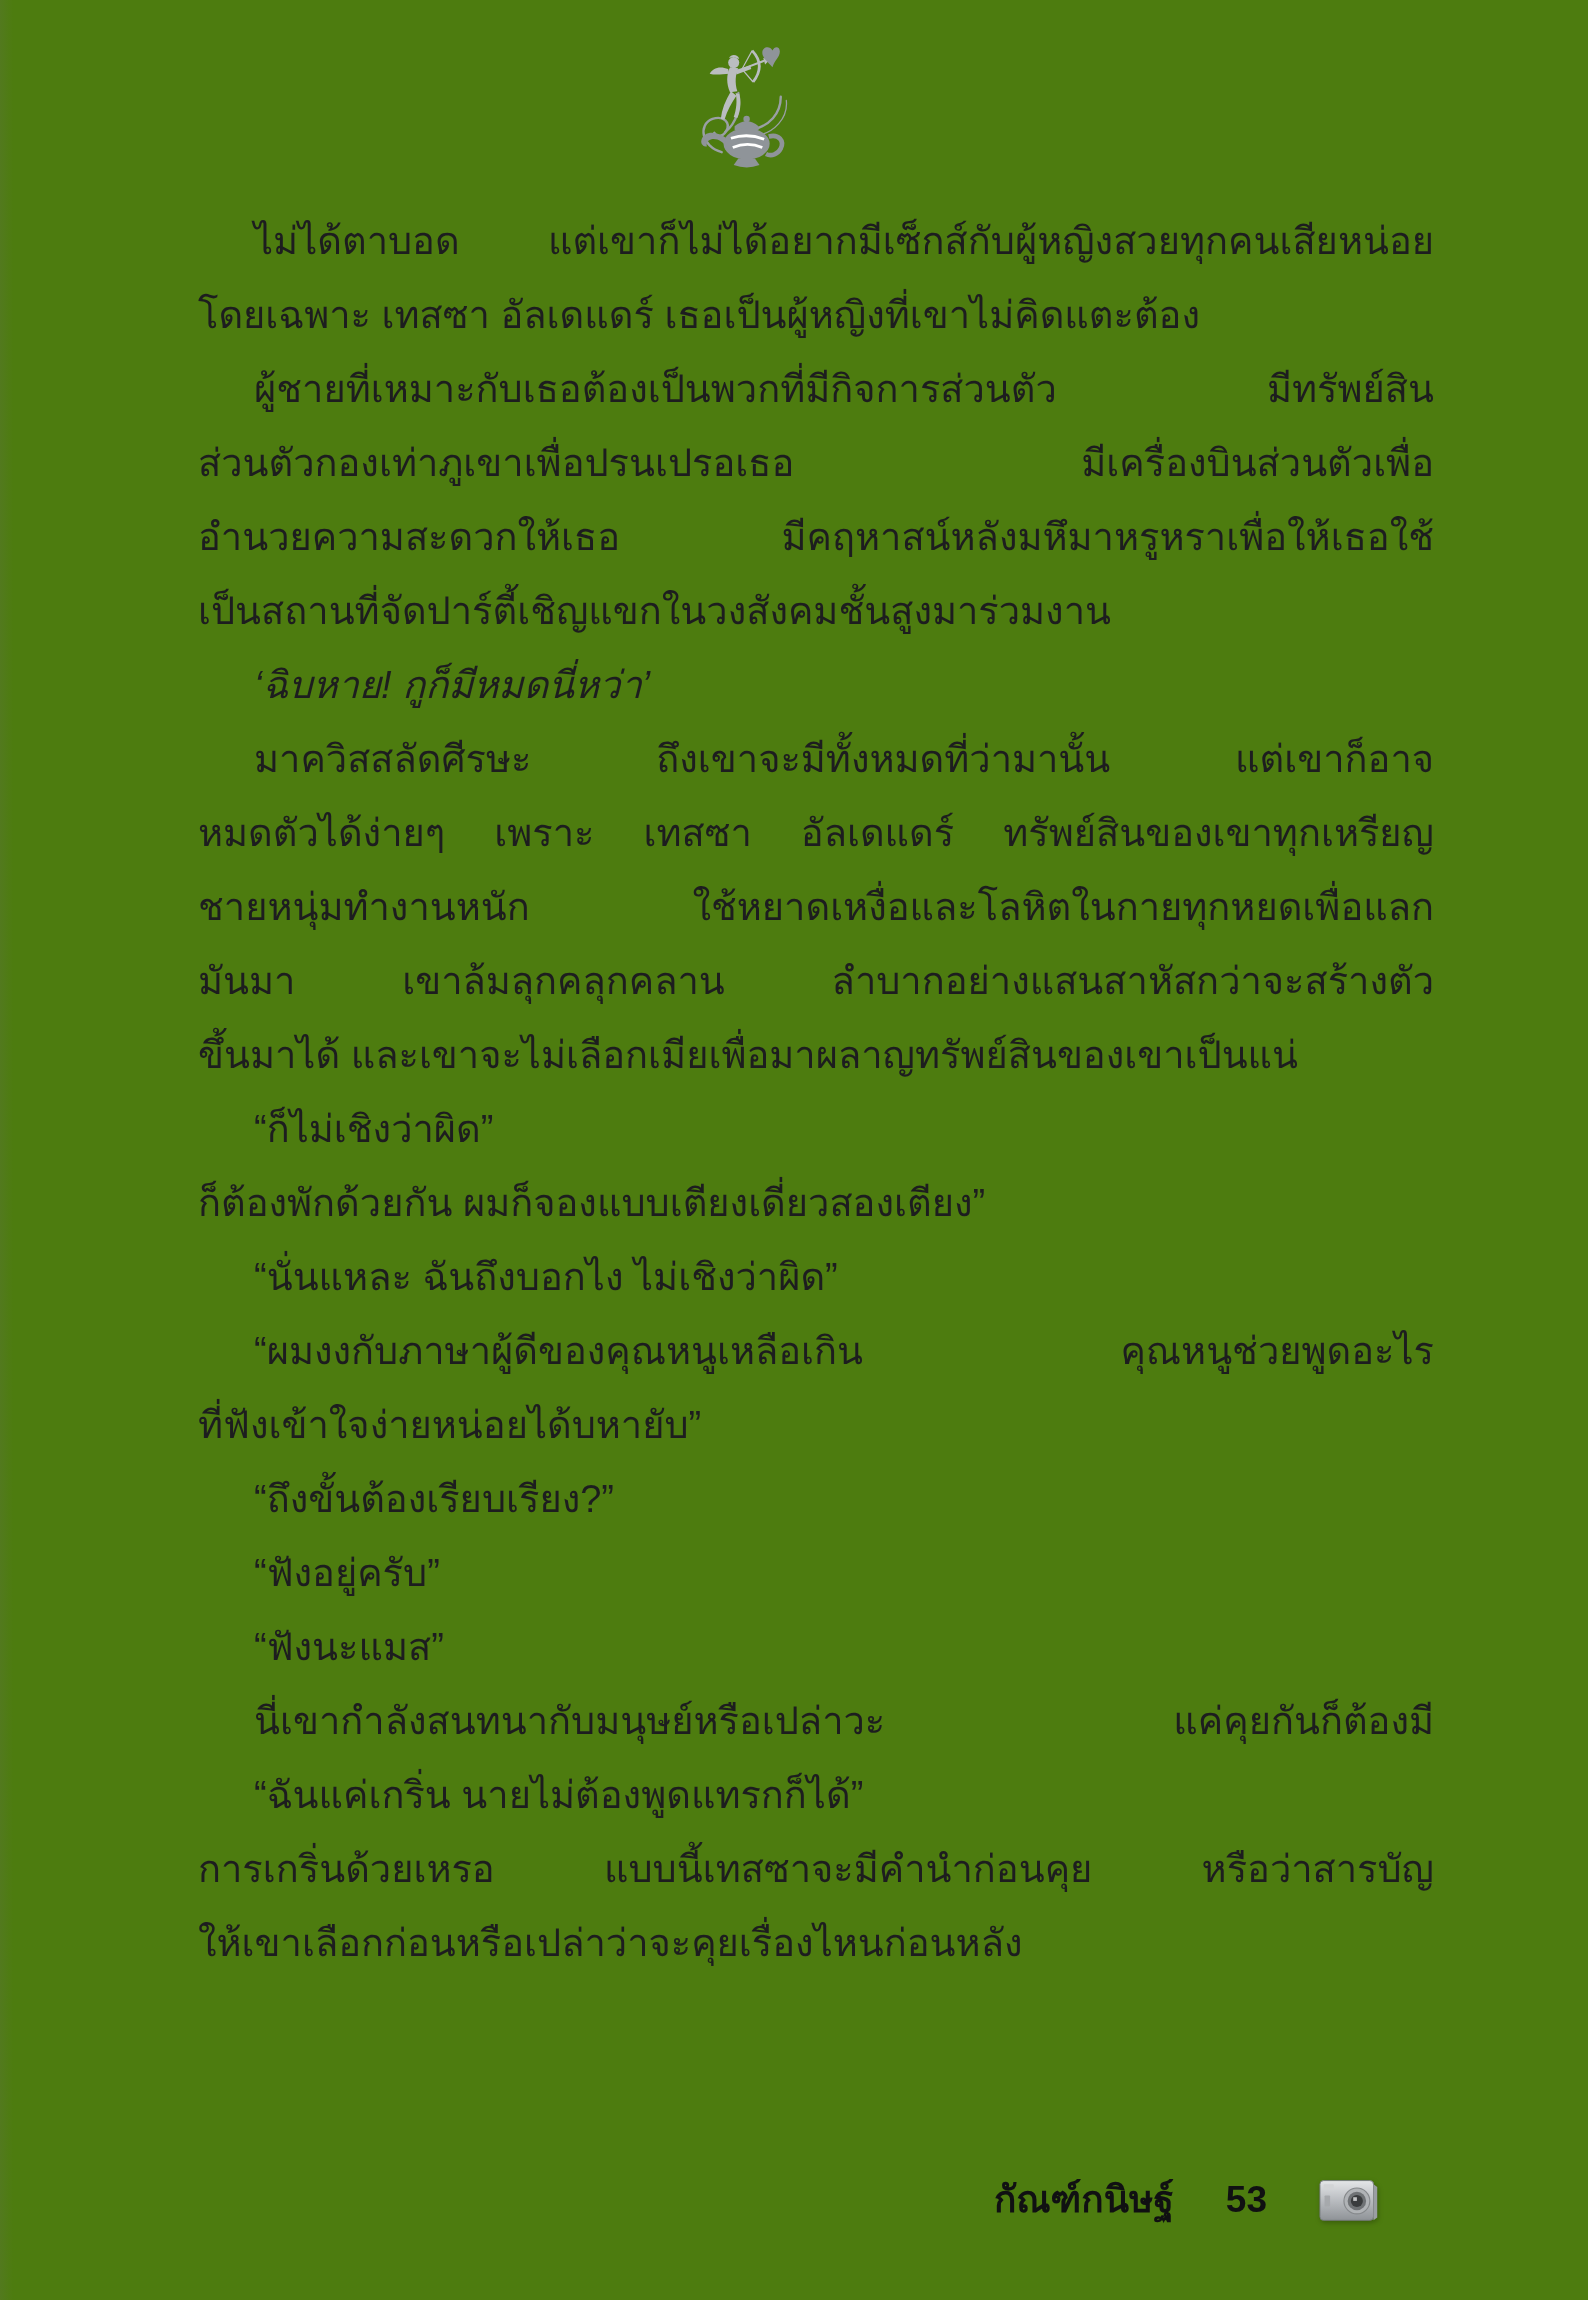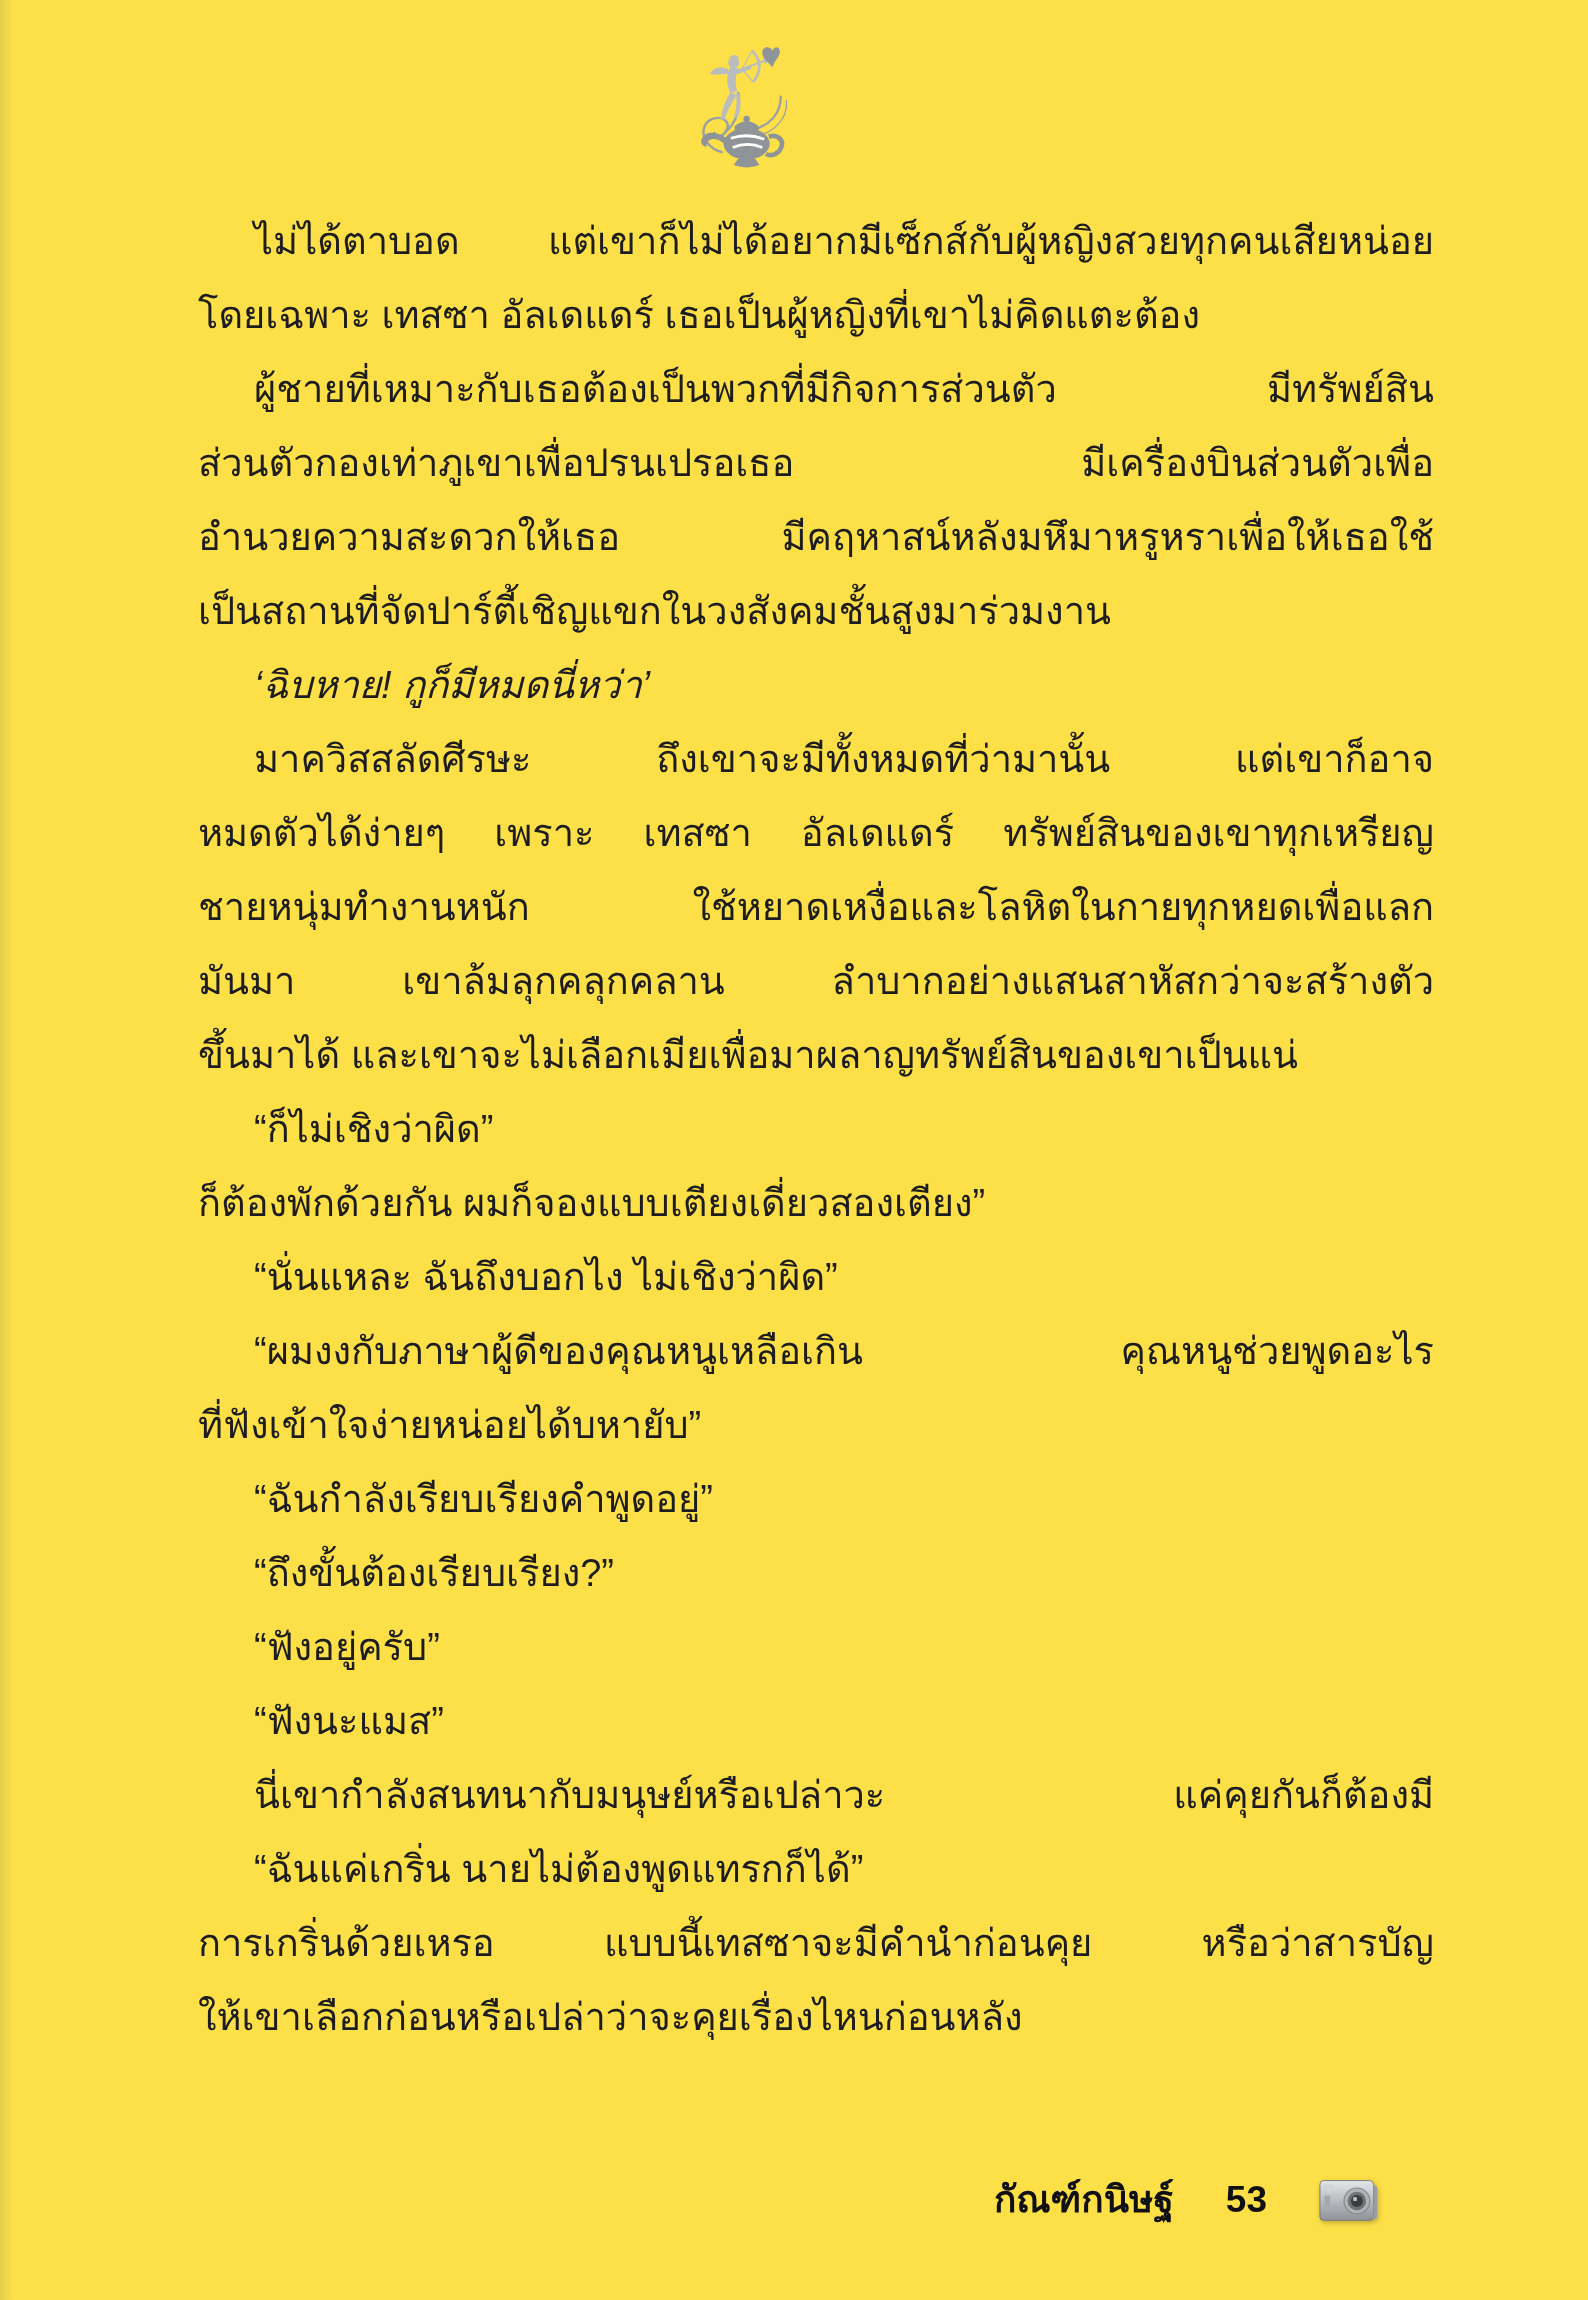--- a/index.html
+++ b/index.html
@@ -10,21 +10,21 @@
   body {
     width: 1589px;
     height: 2300px;
     position: relative;
     font-family: "Liberation Sans", sans-serif;
     color: #1d1d1f;
   }
   .page {
     position: absolute;
     inset: 0;
-    background: #fde047;
+    background: #4d7c0f;
     overflow: hidden;
     padding-left: 23px;
   }
   .left-edge-shade {
     position: absolute;
     left: 0; top: 0; bottom: 0;
     width: 13px;
     background: linear-gradient(to right, rgba(110,110,110,0.16), rgba(255,255,255,0));
   }
   .ornament {
@@ -136,21 +136,20 @@
       <div class="line first">มาควิสสลัดศีรษะ ถึงเขาจะมีทั้งหมดที่ว่ามานั้น แต่เขาก็อาจ</div>
       <div class="line">หมดตัวได้ง่ายๆ เพราะ เทสซา อัลเดแดร์ ทรัพย์สินของเขาทุกเหรียญ</div>
       <div class="line">ชายหนุ่มทำงานหนัก ใช้หยาดเหงื่อและโลหิตในกายทุกหยดเพื่อแลก</div>
       <div class="line">มันมา เขาล้มลุกคลุกคลาน ลำบากอย่างแสนสาหัสกว่าจะสร้างตัว</div>
       <div class="line last">ขึ้นมาได้ และเขาจะไม่เลือกเมียเพื่อมาผลาญทรัพย์สินของเขาเป็นแน่</div>
       <div class="line first last">“ก็ไม่เชิงว่าผิด”</div>
       <div class="line last">ก็ต้องพักด้วยกัน ผมก็จองแบบเตียงเดี่ยวสองเตียง”</div>
       <div class="line first last">“นั่นแหละ ฉันถึงบอกไง ไม่เชิงว่าผิด”</div>
       <div class="line first">“ผมงงกับภาษาผู้ดีของคุณหนูเหลือเกิน คุณหนูช่วยพูดอะไร</div>
       <div class="line last">ที่ฟังเข้าใจง่ายหน่อยได้บหายับ”</div>
-      <div class="line first last">“ฉันกำลังเรียบเรียงคำพูดอยู่”</div>
       <div class="line first last">“ถึงขั้นต้องเรียบเรียง?”</div>
       <div class="line first last">“ฟังอยู่ครับ”</div>
       <div class="line first last">“ฟังนะแมส”</div>
       <div class="line first">นี่เขากำลังสนทนากับมนุษย์หรือเปล่าวะ แค่คุยกันก็ต้องมี</div>
       <div class="line first last">“ฉันแค่เกริ่น นายไม่ต้องพูดแทรกก็ได้”</div>
       <div class="line">การเกริ่นด้วยเหรอ แบบนี้เทสซาจะมีคำนำก่อนคุย หรือว่าสารบัญ</div>
       <div class="line last">ให้เขาเลือกก่อนหรือเปล่าว่าจะคุยเรื่องไหนก่อนหลัง</div>
     </main>
 
   <div class="footer">

